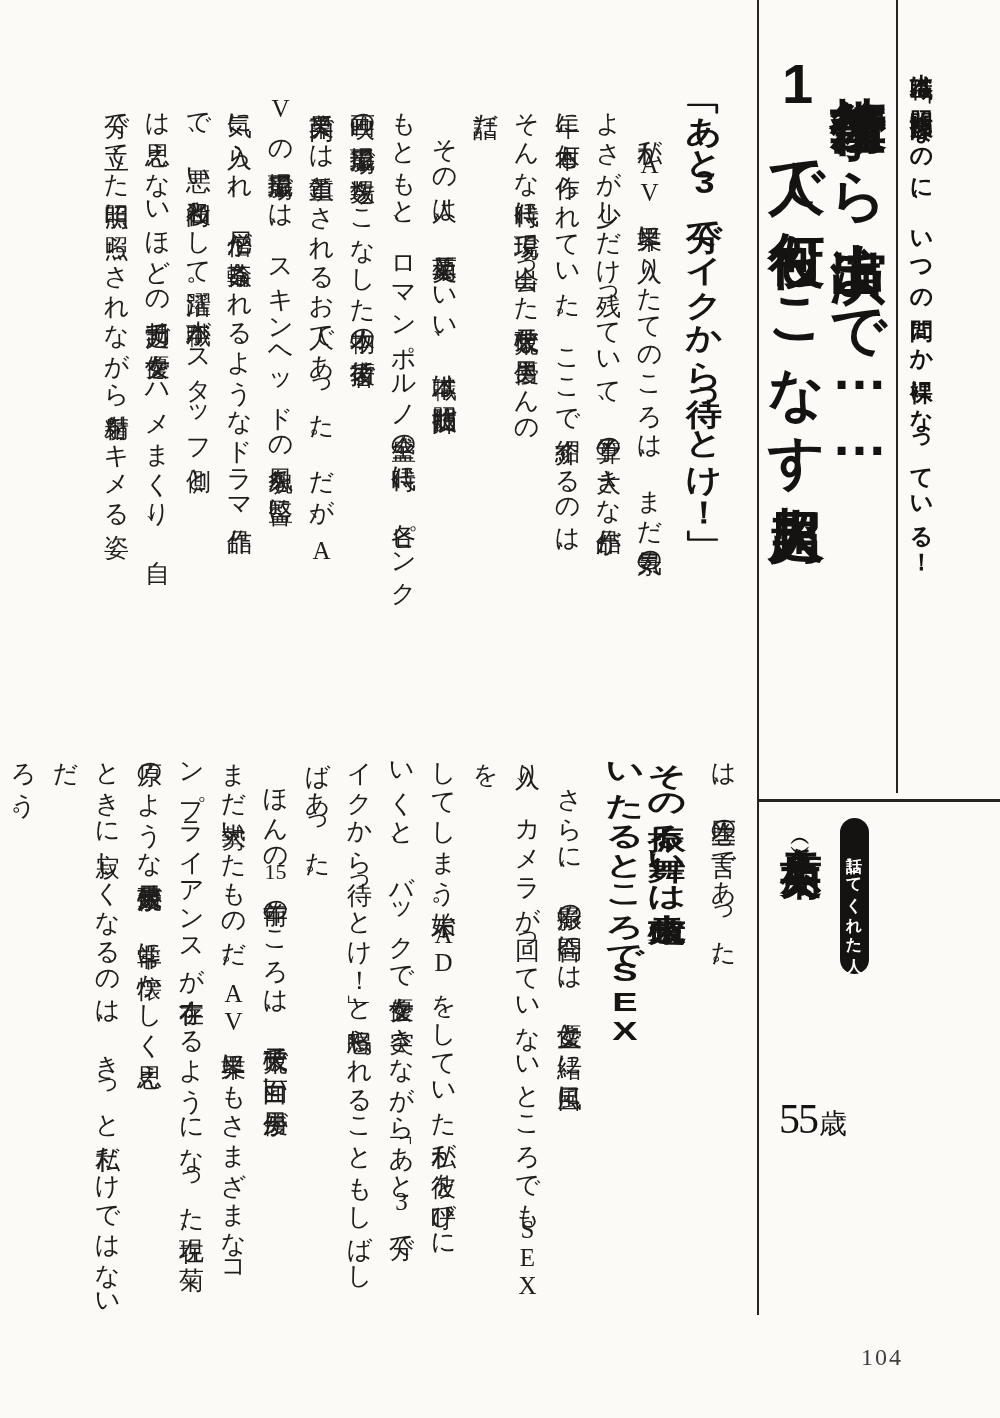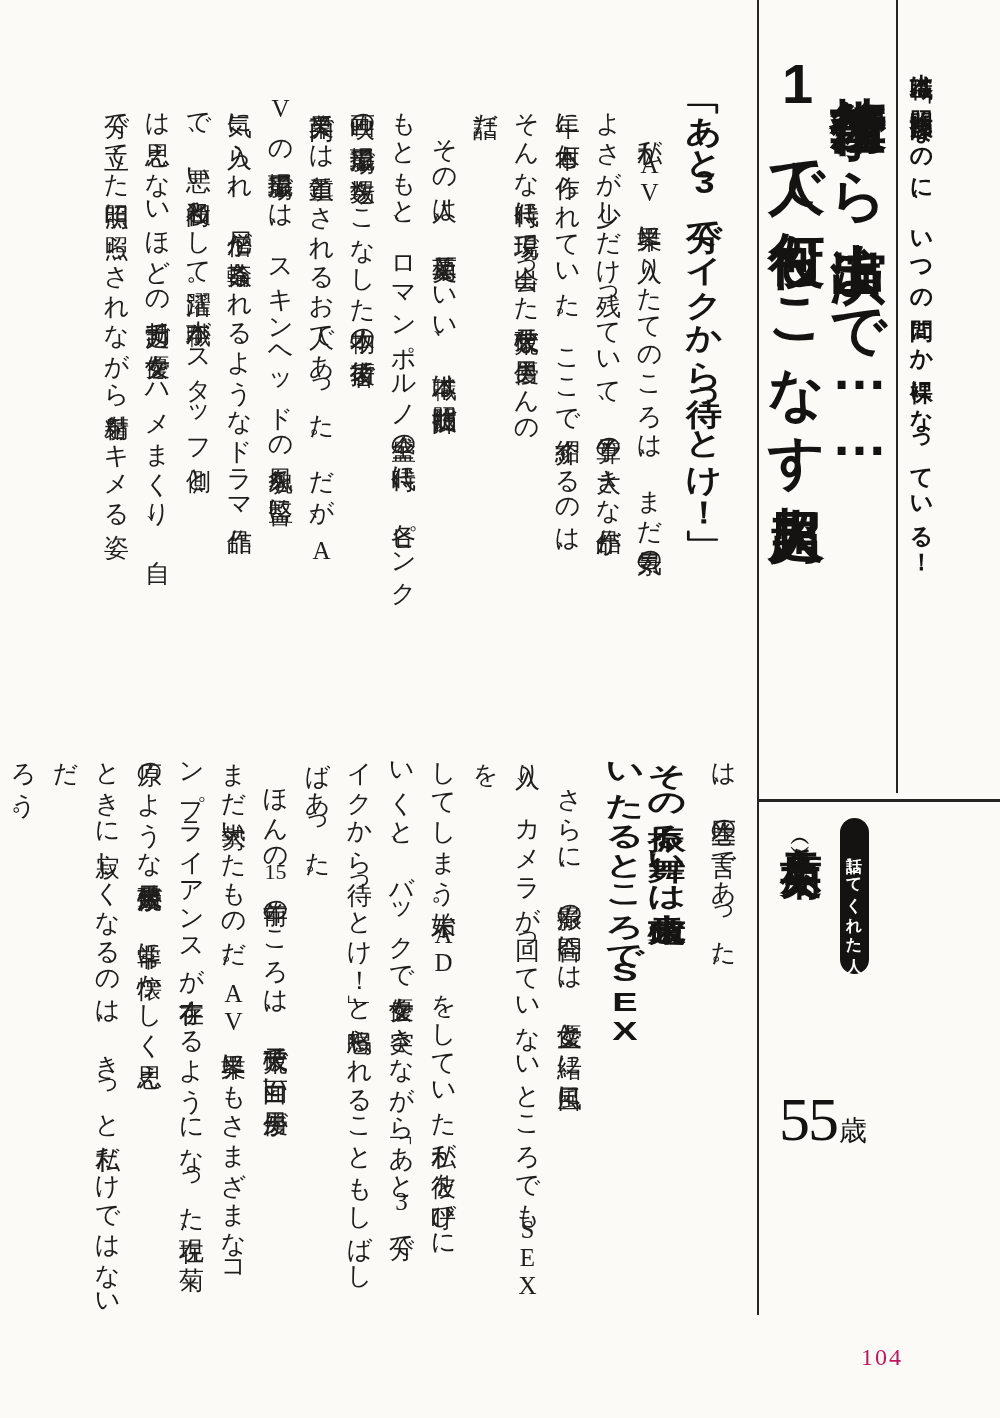--- a/index.html
+++ b/index.html
@@ -44,21 +44,21 @@
     font-size:16px; line-height:29px; letter-spacing:1.5px;
   }
   .name-col {
     position:absolute; left:777px; top:823px; height:270px;
     writing-mode:vertical-rl; text-orientation:upright;
     line-height:48px; color:#141312;
   }
   .name { font-size:42px; font-weight:700; }
   .alias { font-size:20px; font-weight:700; letter-spacing:1px; padding-top:8px; }
   .age { position:absolute; left:779px; top:1090px; color:#141312; white-space:nowrap; }
-  .age-num { font-size:62px; line-height:58px; letter-spacing:-2px; }
+  .age-num { font-size:42px; line-height:58px; letter-spacing:-2px; }
   .age-suffix { font-size:28px; margin-left:2px; }
 
   
   .body-sec {
     position:absolute; writing-mode:vertical-rl; text-orientation:upright;
     font-size:25px; letter-spacing:1px; height:582px; color:#1f1e1c;
   }
   .body-top    { top:95px;  left:96px; width:648px; line-height:41px; }
   .body-bottom { top:745px; left:86px; width:658px; line-height:42px; }
   .line { }
@@ -72,21 +72,21 @@
   .h2block { margin-right:14px; margin-left:14px; }
   .h2line {
     font-family:"Liberation Sans", sans-serif; font-weight:700;
     font-size:38px; letter-spacing:0; line-height:42px;
     transform:scale(1,0.70); transform-origin:center top; color:#161513;
   }
   .tcy { text-combine-upright:all; font-size:22px; }
 
   .folio {
     position:absolute; left:852px; top:1344px; width:60px; text-align:center;
-    font-size:24px; letter-spacing:2px; color:#be185d;
+    font-size:24px; letter-spacing:2px; color:#404040;
   }
 </style>
 </head>
 <body>
 
 <div class="page">
 
   <div class="vline vline-kicker"></div>
   <div class="vline vline-sidebar"></div>
   <div class="hrule"></div>

